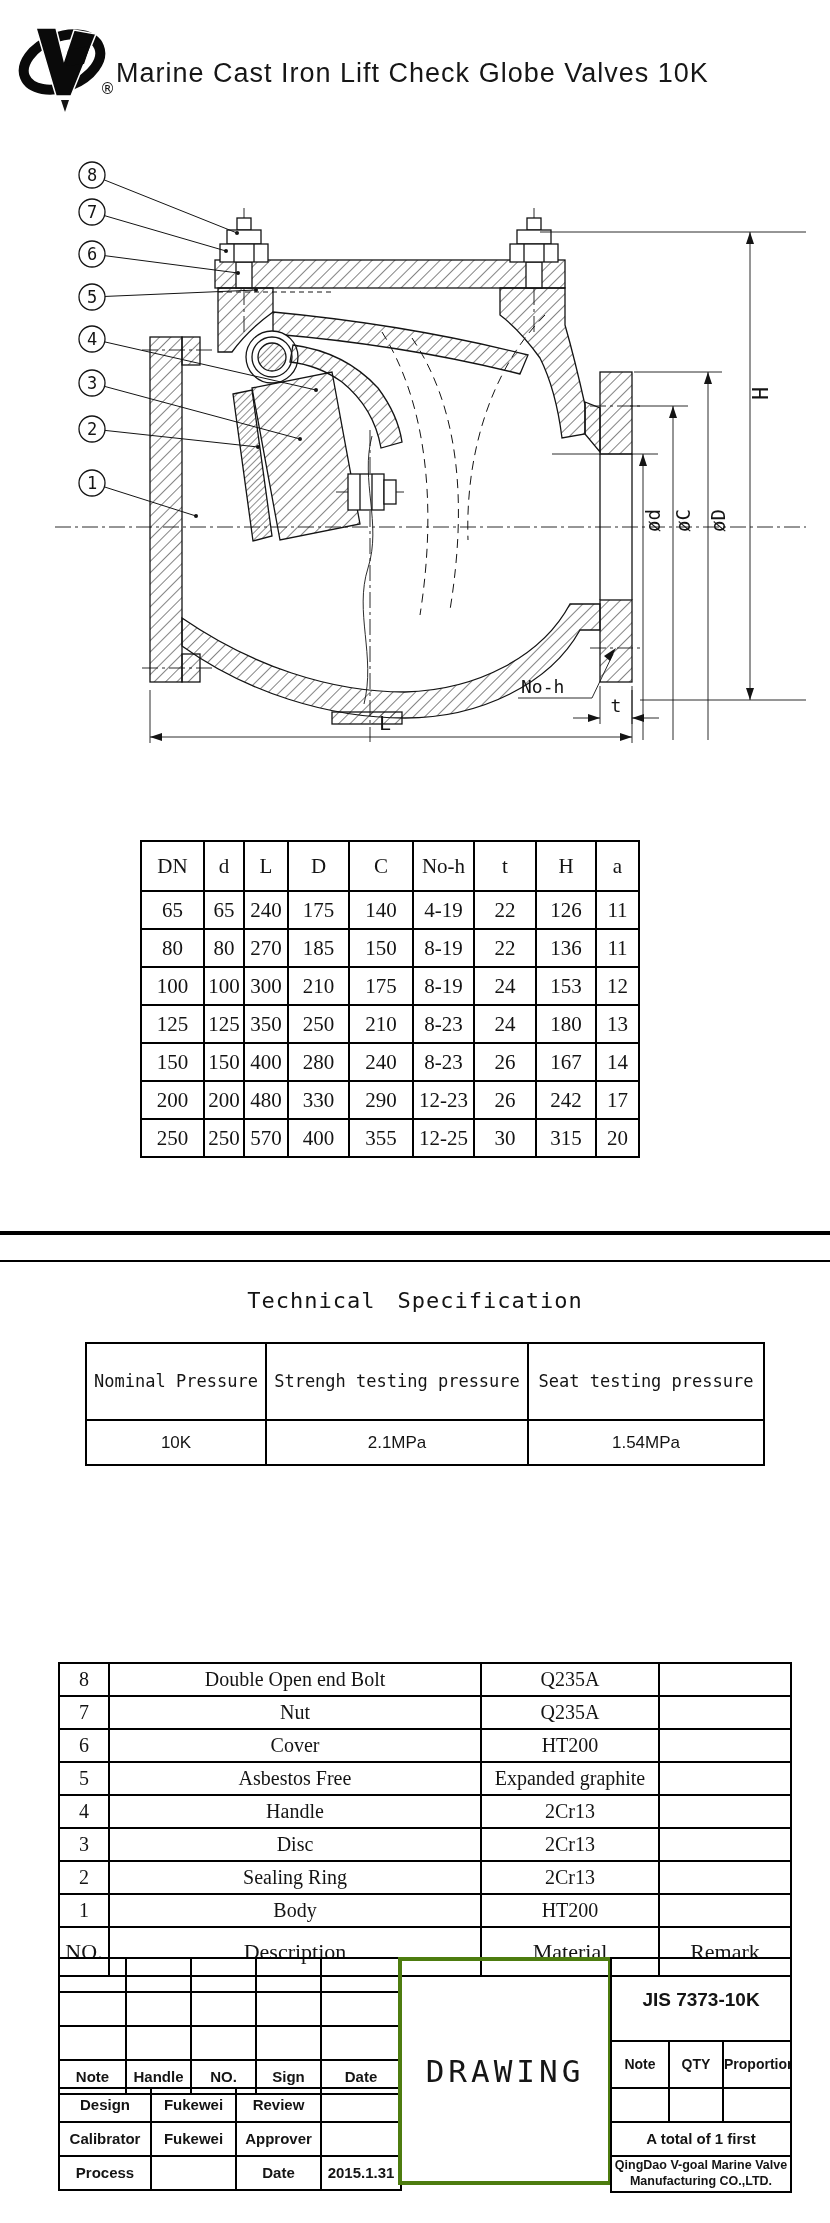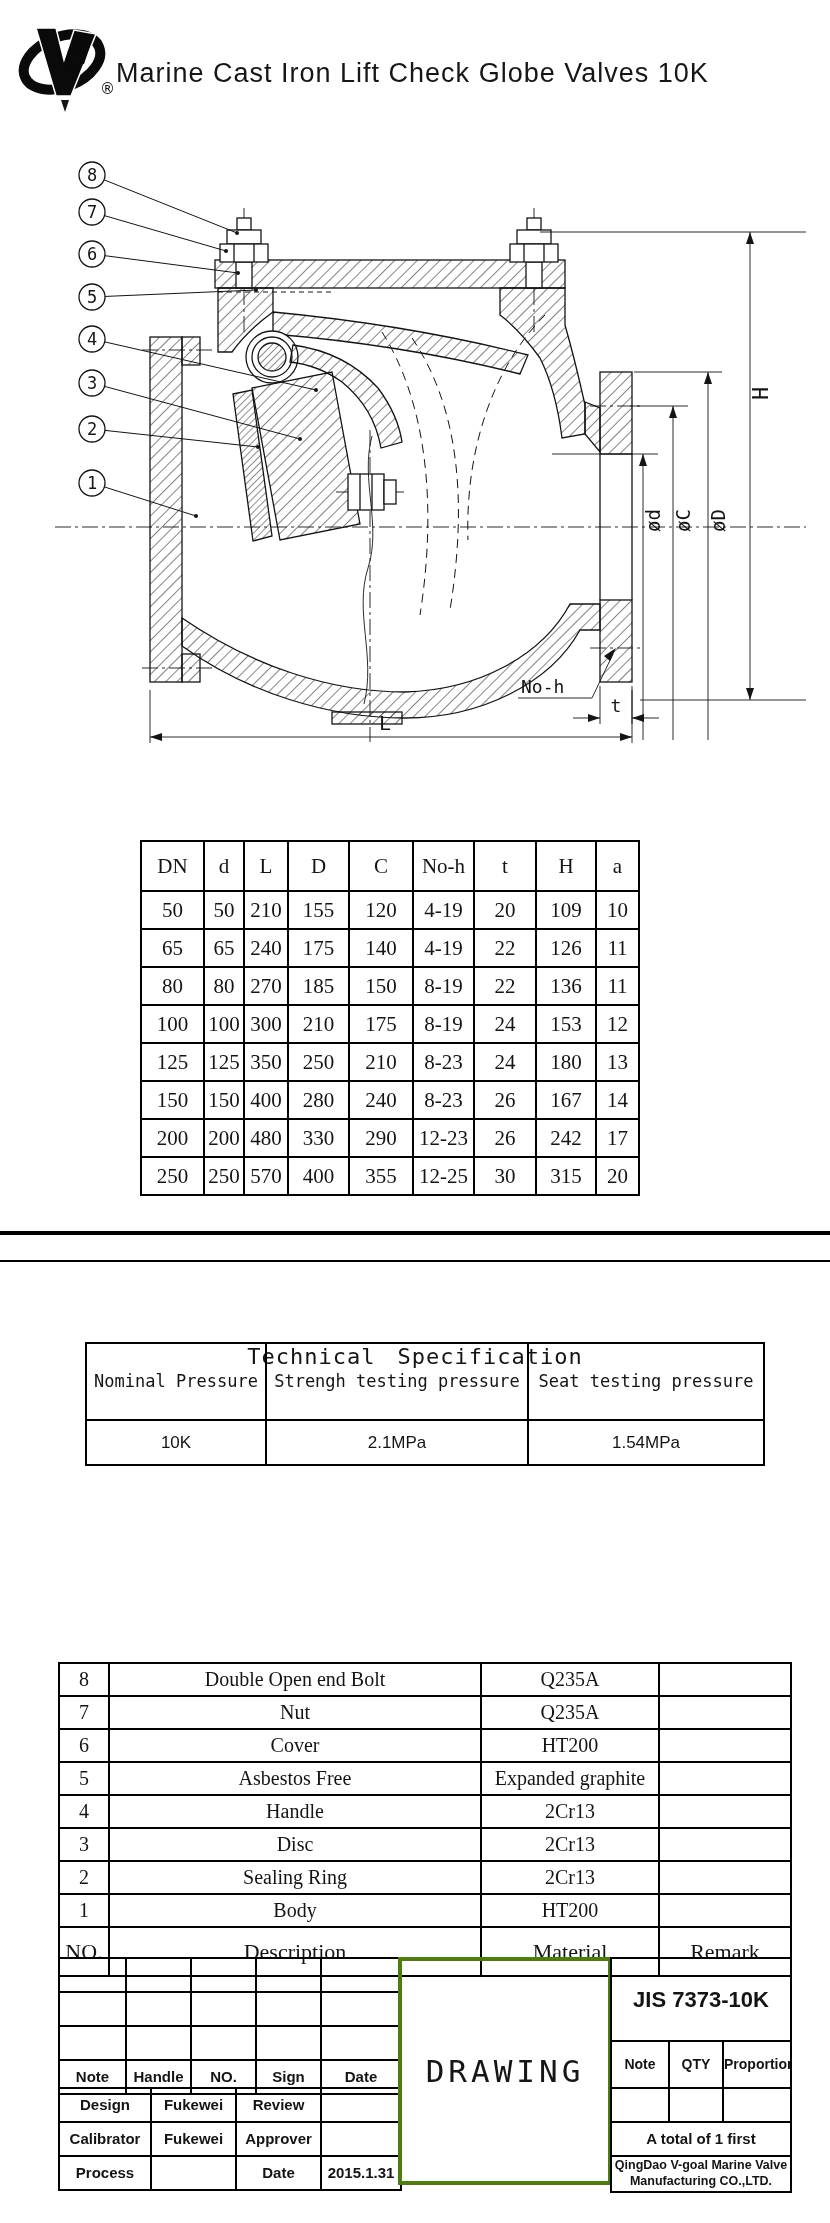--- a/index.html
+++ b/index.html
@@ -17,40 +17,40 @@
   td{border:2px solid #000;text-align:center;vertical-align:middle;padding:0;line-height:1.05;
      font-family:"Liberation Serif",serif;color:#141414;overflow:hidden;white-space:nowrap;}
   
   .dim{left:140px;top:840px;width:498px;}
   .dim thead td{height:48px;font-size:21px;}
   .dim tbody td{height:36px;font-size:21px;}
   
   .rule-thick{position:absolute;left:0;top:1231px;width:830px;height:4px;background:#000;}
   .rule-thin{position:absolute;left:0;top:1260px;width:830px;height:2px;background:#000;}
   
-  .spec-heading{position:absolute;left:0;top:1344px;width:830px;text-align:center;
+  .spec-heading{position:absolute;left:0;top:1288px;width:830px;text-align:center;
       font-family:"DejaVu Sans Mono",monospace;font-size:22px;letter-spacing:1px;word-spacing:8px;color:#141414;}
   .spec{left:85px;top:1342px;width:678px;border-radius:14px;}
   .spec .h td{height:75px;font-size:17px;font-family:"DejaVu Sans Mono",monospace;}
   .spec .v td{height:43px;font-size:17px;font-family:Liberation Sans, sans-serif;}
   
   .parts{left:58px;top:1662px;width:732px;}
   .parts tbody td{height:31px;font-size:20px;}
   .parts .pfoot td{height:47px;font-size:22px;}
   
   .sigtop{left:58px;top:1957px;width:342px;}
   .sigtop td{height:32px;font-family:"Liberation Sans",sans-serif;font-weight:bold;font-size:15px;}
   .sigbottom{left:58px;top:2087px;width:342px;}
   .sigbottom td{height:32px;font-family:"Liberation Sans",sans-serif;font-weight:bold;font-size:15px;}
   .drawcell{position:absolute;left:398px;top:1957px;width:214px;height:228px;border:4px solid #4d7c0f;
       box-sizing:border-box;display:flex;align-items:center;justify-content:center;
       font-family:"DejaVu Sans Mono",monospace;font-size:31px;letter-spacing:4px;color:#161616;}
   .rightblock{left:610px;top:1957px;width:180px;}
   .rightblock td{font-family:"Liberation Sans",sans-serif;font-weight:bold;}
-  .rb-std{height:81px;font-size:22px;letter-spacing:0px;}
+  .rb-std{height:81px;font-size:19px;letter-spacing:0px;}
   .rb-h td{height:45px;font-size:14px;}
   .rb-e td{height:32px;}
   .rb-t{height:32px;font-size:15px;}
   .rb-c{height:34px;font-size:12.5px;line-height:1.25;}
   svg text{font-family:"DejaVu Sans Mono",monospace;fill:#141414;}
 </style>
 </head>
 <body>
 
 <div class="page">
@@ -279,31 +279,20 @@
           <td>L</td>
           <td>D</td>
           <td>C</td>
           <td>No-h</td>
           <td>t</td>
           <td>H</td>
           <td>a</td>
         </tr>
       </thead>
     <tbody>
-        <tr>
-          <td>50</td>
-          <td>50</td>
-          <td>210</td>
-          <td>155</td>
-          <td>120</td>
-          <td>4-19</td>
-          <td>20</td>
-          <td>109</td>
-          <td>10</td>
-        </tr>
         <tr>
           <td>65</td>
           <td>65</td>
           <td>240</td>
           <td>175</td>
           <td>140</td>
           <td>4-19</td>
           <td>22</td>
           <td>126</td>
           <td>11</td>

